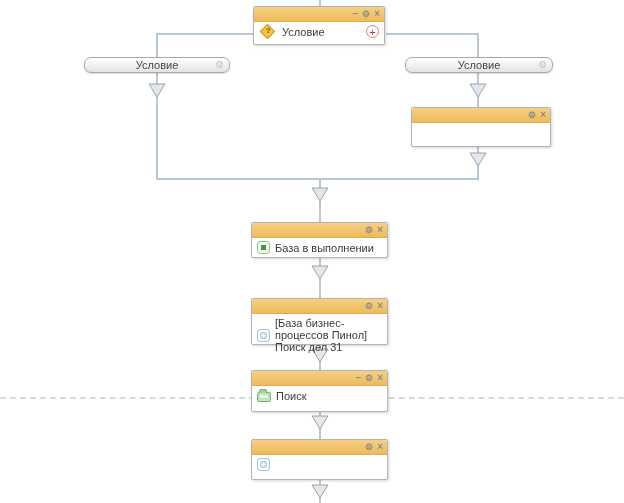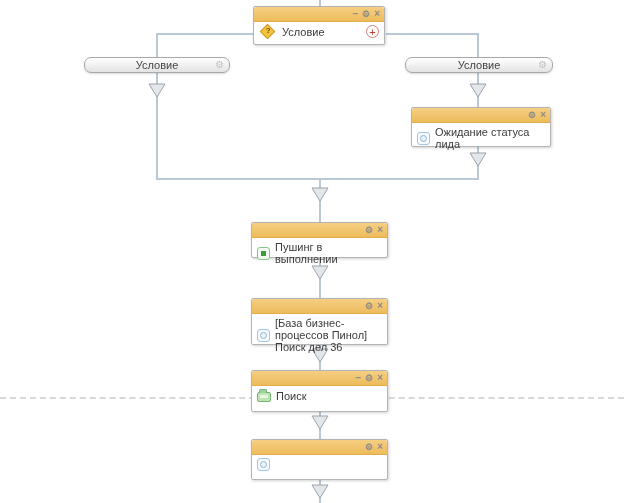--- a/index.html
+++ b/index.html
@@ -175,45 +175,41 @@
 <div class="pill" style="left:405px;top:57px;width:148px">
   <span class="pill-label">Условие</span>
   <span class="pill-gear">⚙</span>
 </div>
 
 <div class="node" style="left:411px;top:107px;width:140px;height:40px">
   <div class="node-header">
     <span class="hicon gear">⚙</span>
     <span class="hicon">×</span>
   </div>
+</div>
+
+<div class="node" style="left:251px;top:222px;width:137px;height:36px">
+  <div class="node-header">
+    <span class="hicon gear">⚙</span>
+    <span class="hicon">×</span>
+  </div>
+  <div class="node-body">
+    <span class="pause-icon"></span>
+    <span class="node-title">База в выполнении</span>
+  </div>
+</div>
+
+<div class="node" style="left:251px;top:298px;width:137px;height:47px">
+  <div class="node-header">
+    <span class="hicon gear">⚙</span>
+    <span class="hicon">×</span>
+  </div>
   <div class="node-body">
     <span class="step-icon"></span>
-    <span class="node-title">Ожидание статуса лида</span>
-  </div>
-</div>
-
-<div class="node" style="left:251px;top:222px;width:137px;height:36px">
-  <div class="node-header">
-    <span class="hicon gear">⚙</span>
-    <span class="hicon">×</span>
-  </div>
-  <div class="node-body">
-    <span class="pause-icon"></span>
-    <span class="node-title">Пушинг в выполнении</span>
-  </div>
-</div>
-
-<div class="node" style="left:251px;top:298px;width:137px;height:47px">
-  <div class="node-header">
-    <span class="hicon gear">⚙</span>
-    <span class="hicon">×</span>
-  </div>
-  <div class="node-body">
-    <span class="step-icon"></span>
-    <span class="node-title">[База бизнес-процессов Пинол] Поиск дел 36</span>
+    <span class="node-title">[База бизнес-процессов Пинол] Поиск дел 31</span>
   </div>
 </div>
 
 <div class="node" style="left:251px;top:370px;width:137px;height:42px">
   <div class="node-header">
     <span class="hicon">–</span>
     <span class="hicon gear">⚙</span>
     <span class="hicon">×</span>
   </div>
   <div class="node-body">

